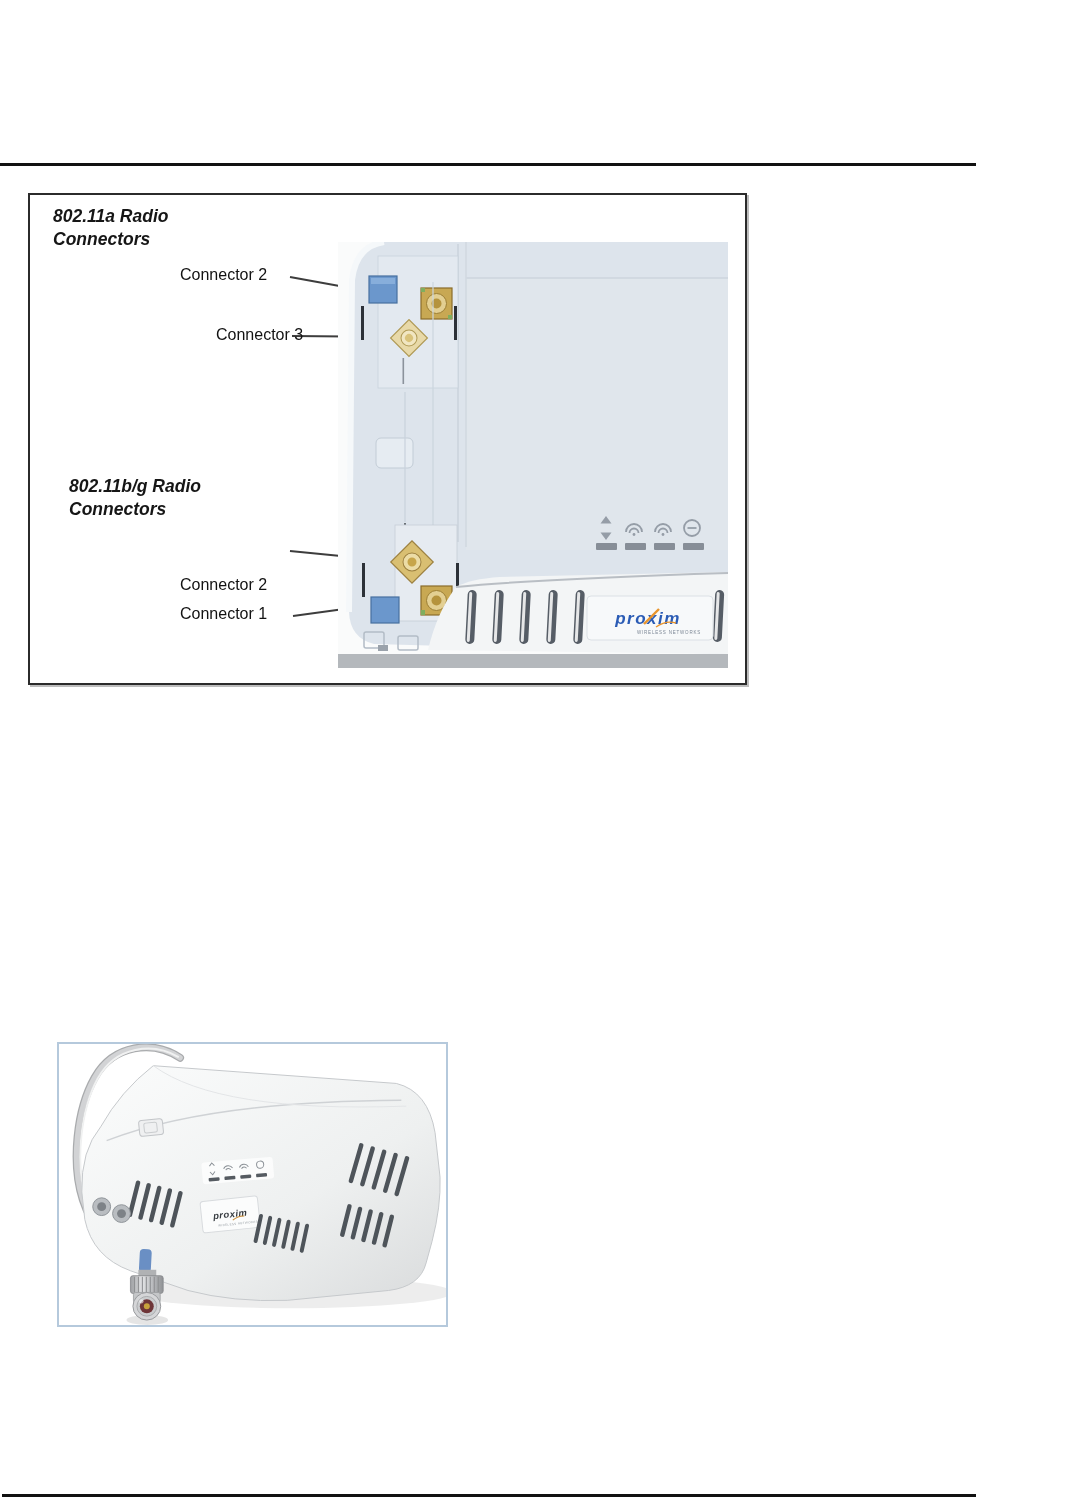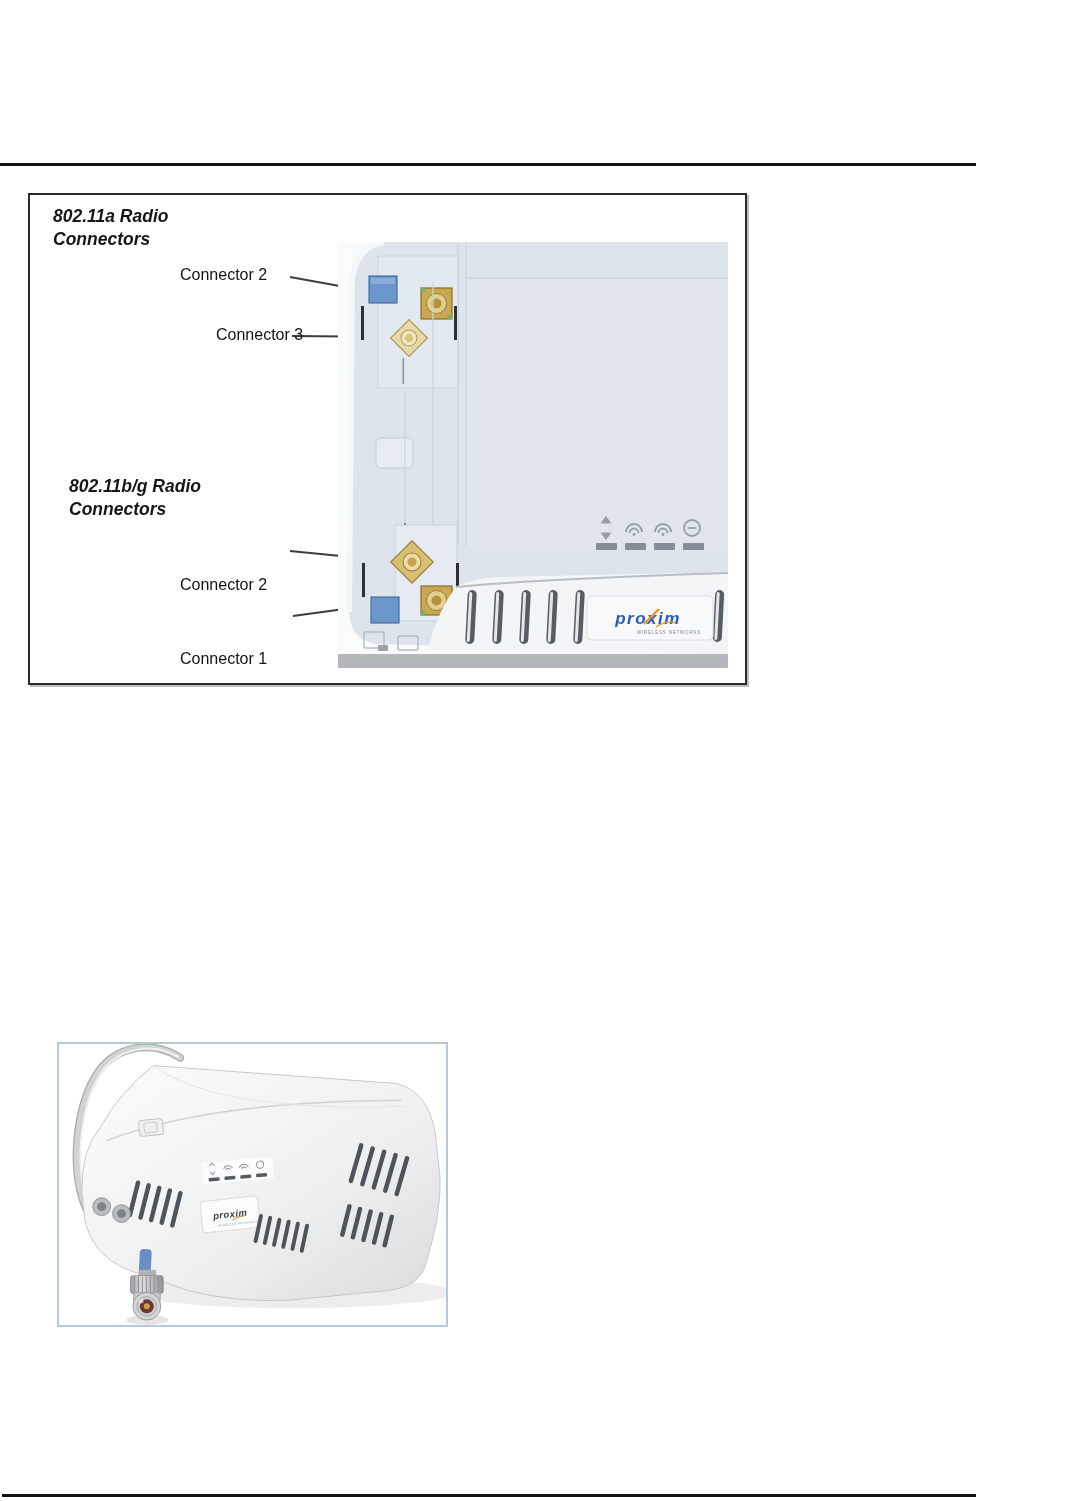--- a/index.html
+++ b/index.html
@@ -20,21 +20,21 @@
     position:absolute;left:23px;color:#161616;
     font-weight:bold;font-style:italic;font-size:17.5px;line-height:23px;
     white-space:nowrap;
   }
   .fig-heading.h-a{top:10px;}
   .fig-heading.h-bg{top:280px;margin-left:16px;}
   .callout{
     position:absolute;left:150px;font-size:16px;color:#121212;line-height:18px;
     white-space:nowrap;
   }
-  .c4{top:71px;} .c3{top:131px;margin-left:36px;} .c2{top:346px;margin-top:35px;} .c1{top:410px;margin-top:45px;}
+  .c4{top:71px;} .c3{top:131px;margin-left:36px;} .c2{top:346px;margin-top:35px;} .c1{top:410px;}
   .leader-svg{position:absolute;left:0;top:0;width:711px;height:484px;}
   .photo1-svg{position:absolute;left:308px;top:47px;width:390px;height:426px;}
 
   .photo2-frame{
     position:absolute;left:57px;top:1042px;width:387px;height:281px;
     border:2px solid #b5c9dc;background:#ffffff;
   }
   .photo2-svg{display:block;width:100%;height:100%;}
   svg text{font-family:"Liberation Sans",sans-serif;}
 </style>

